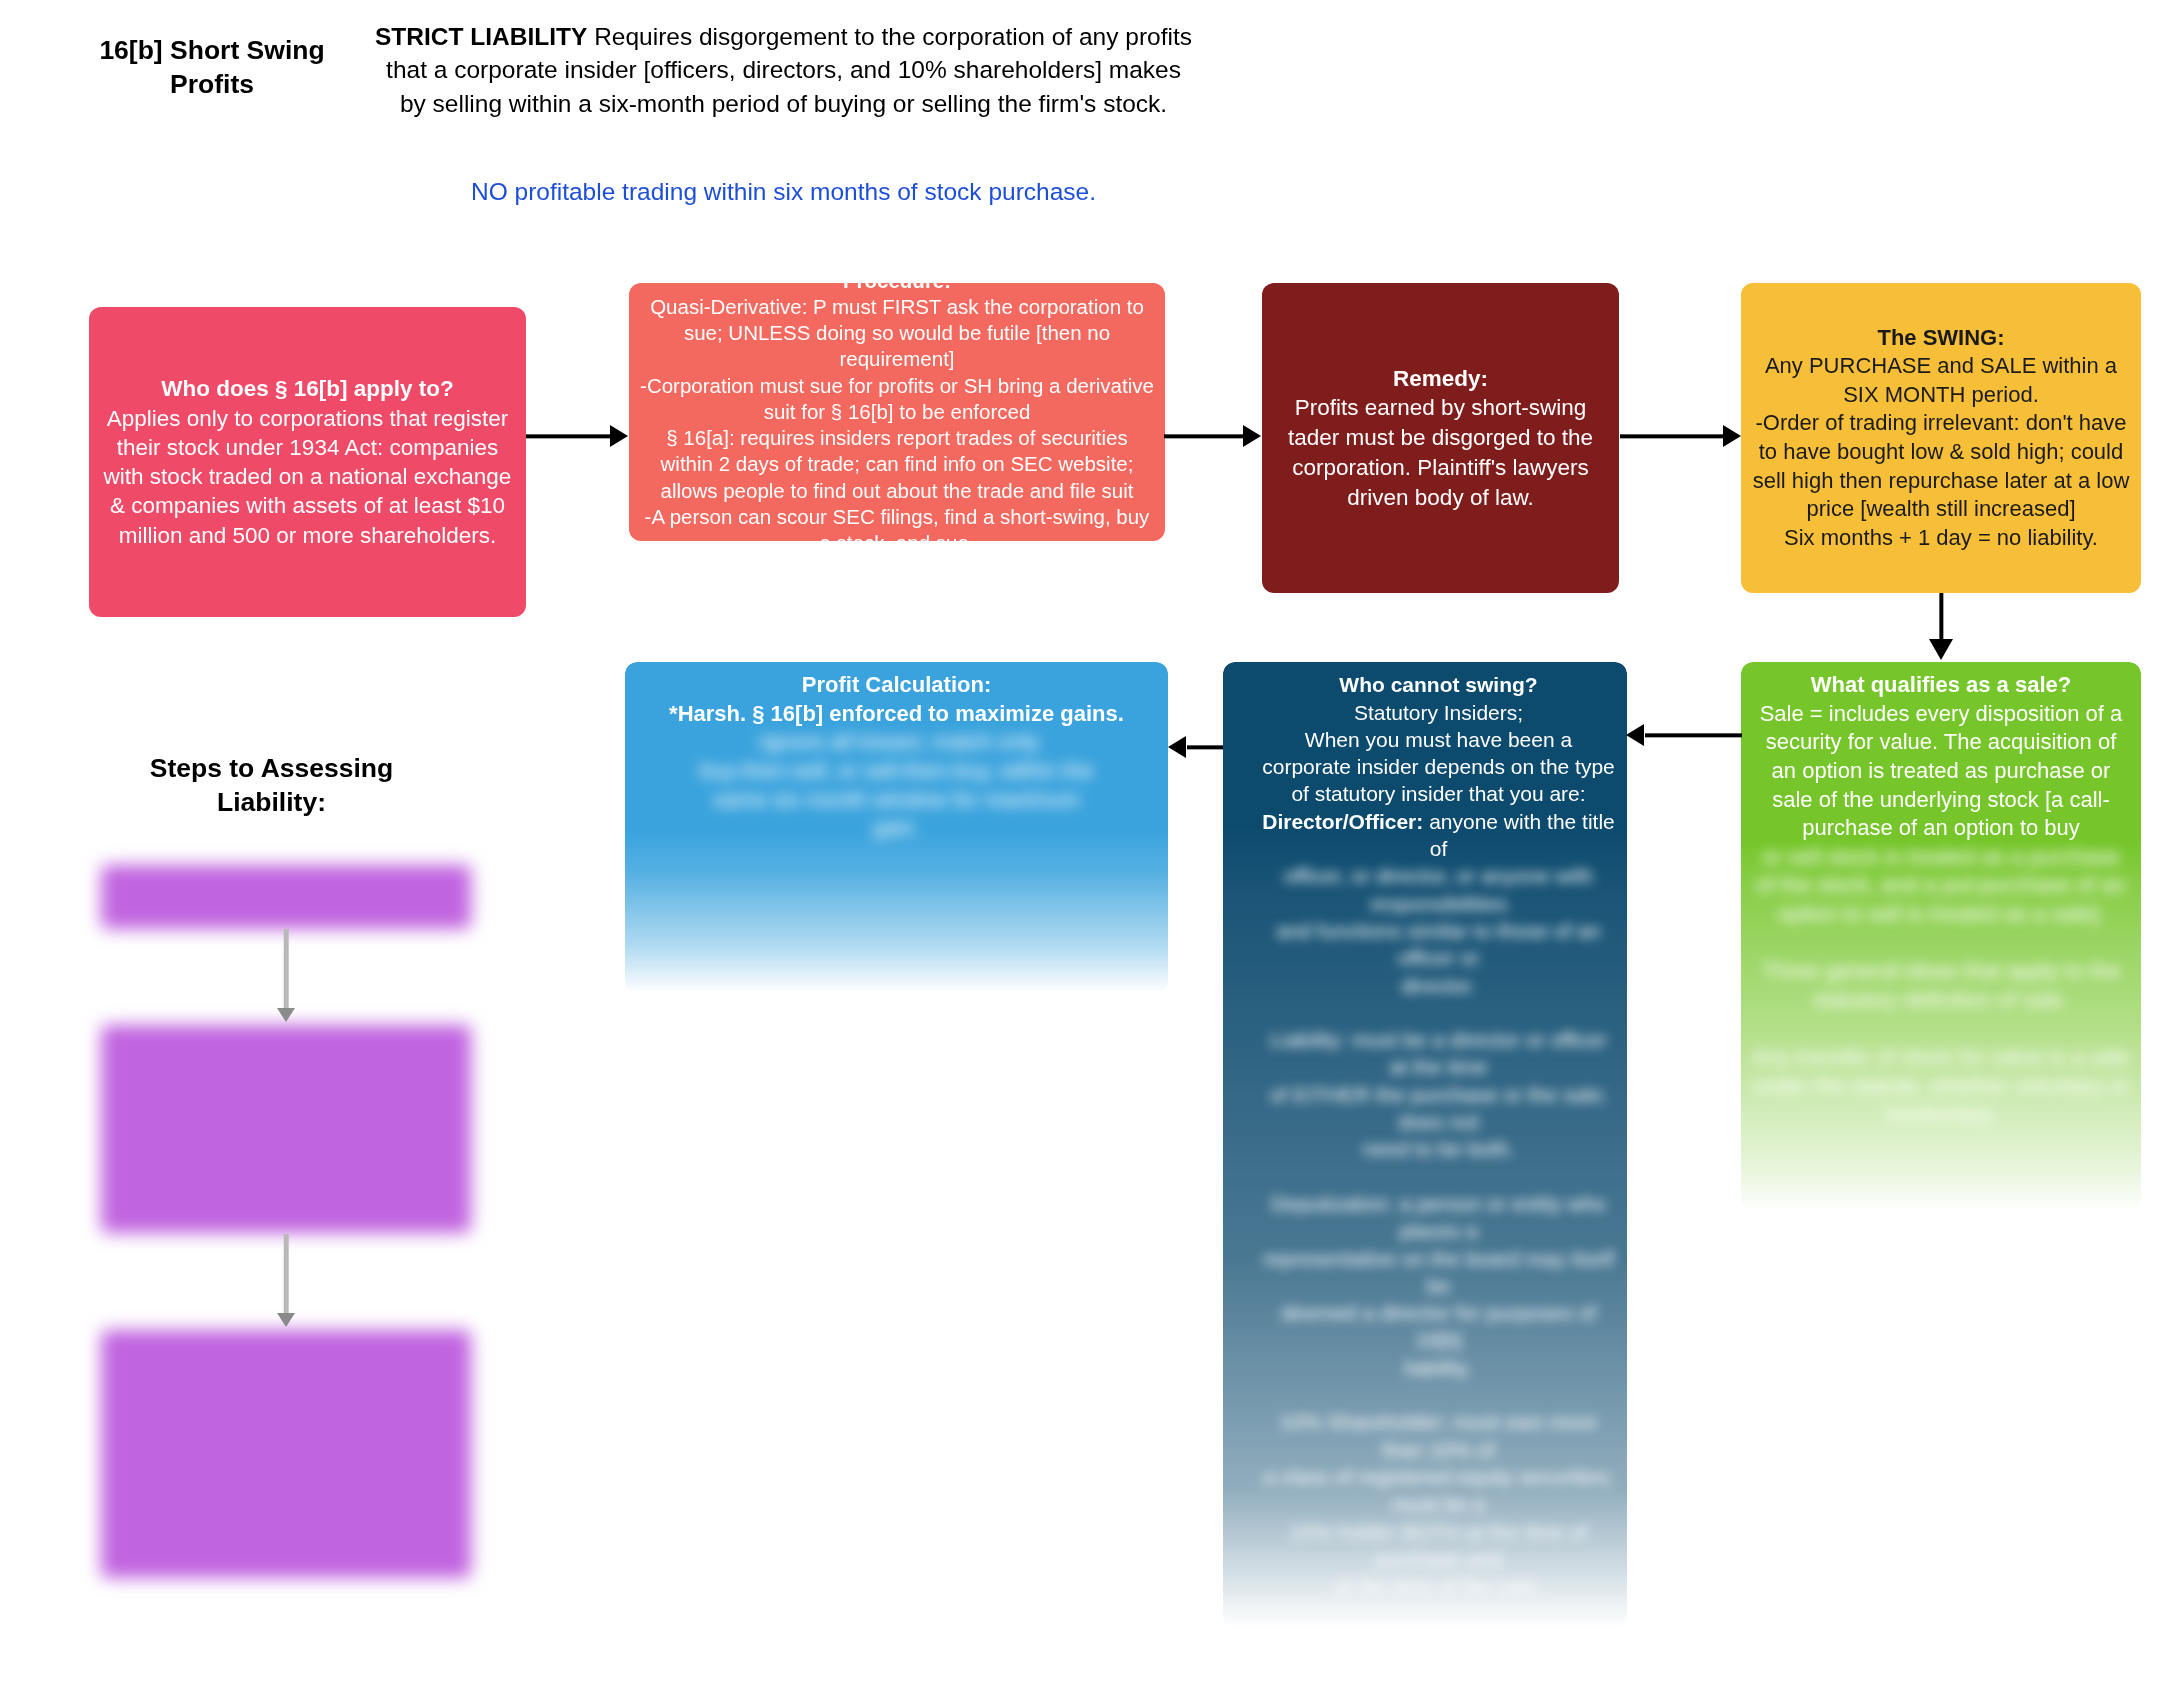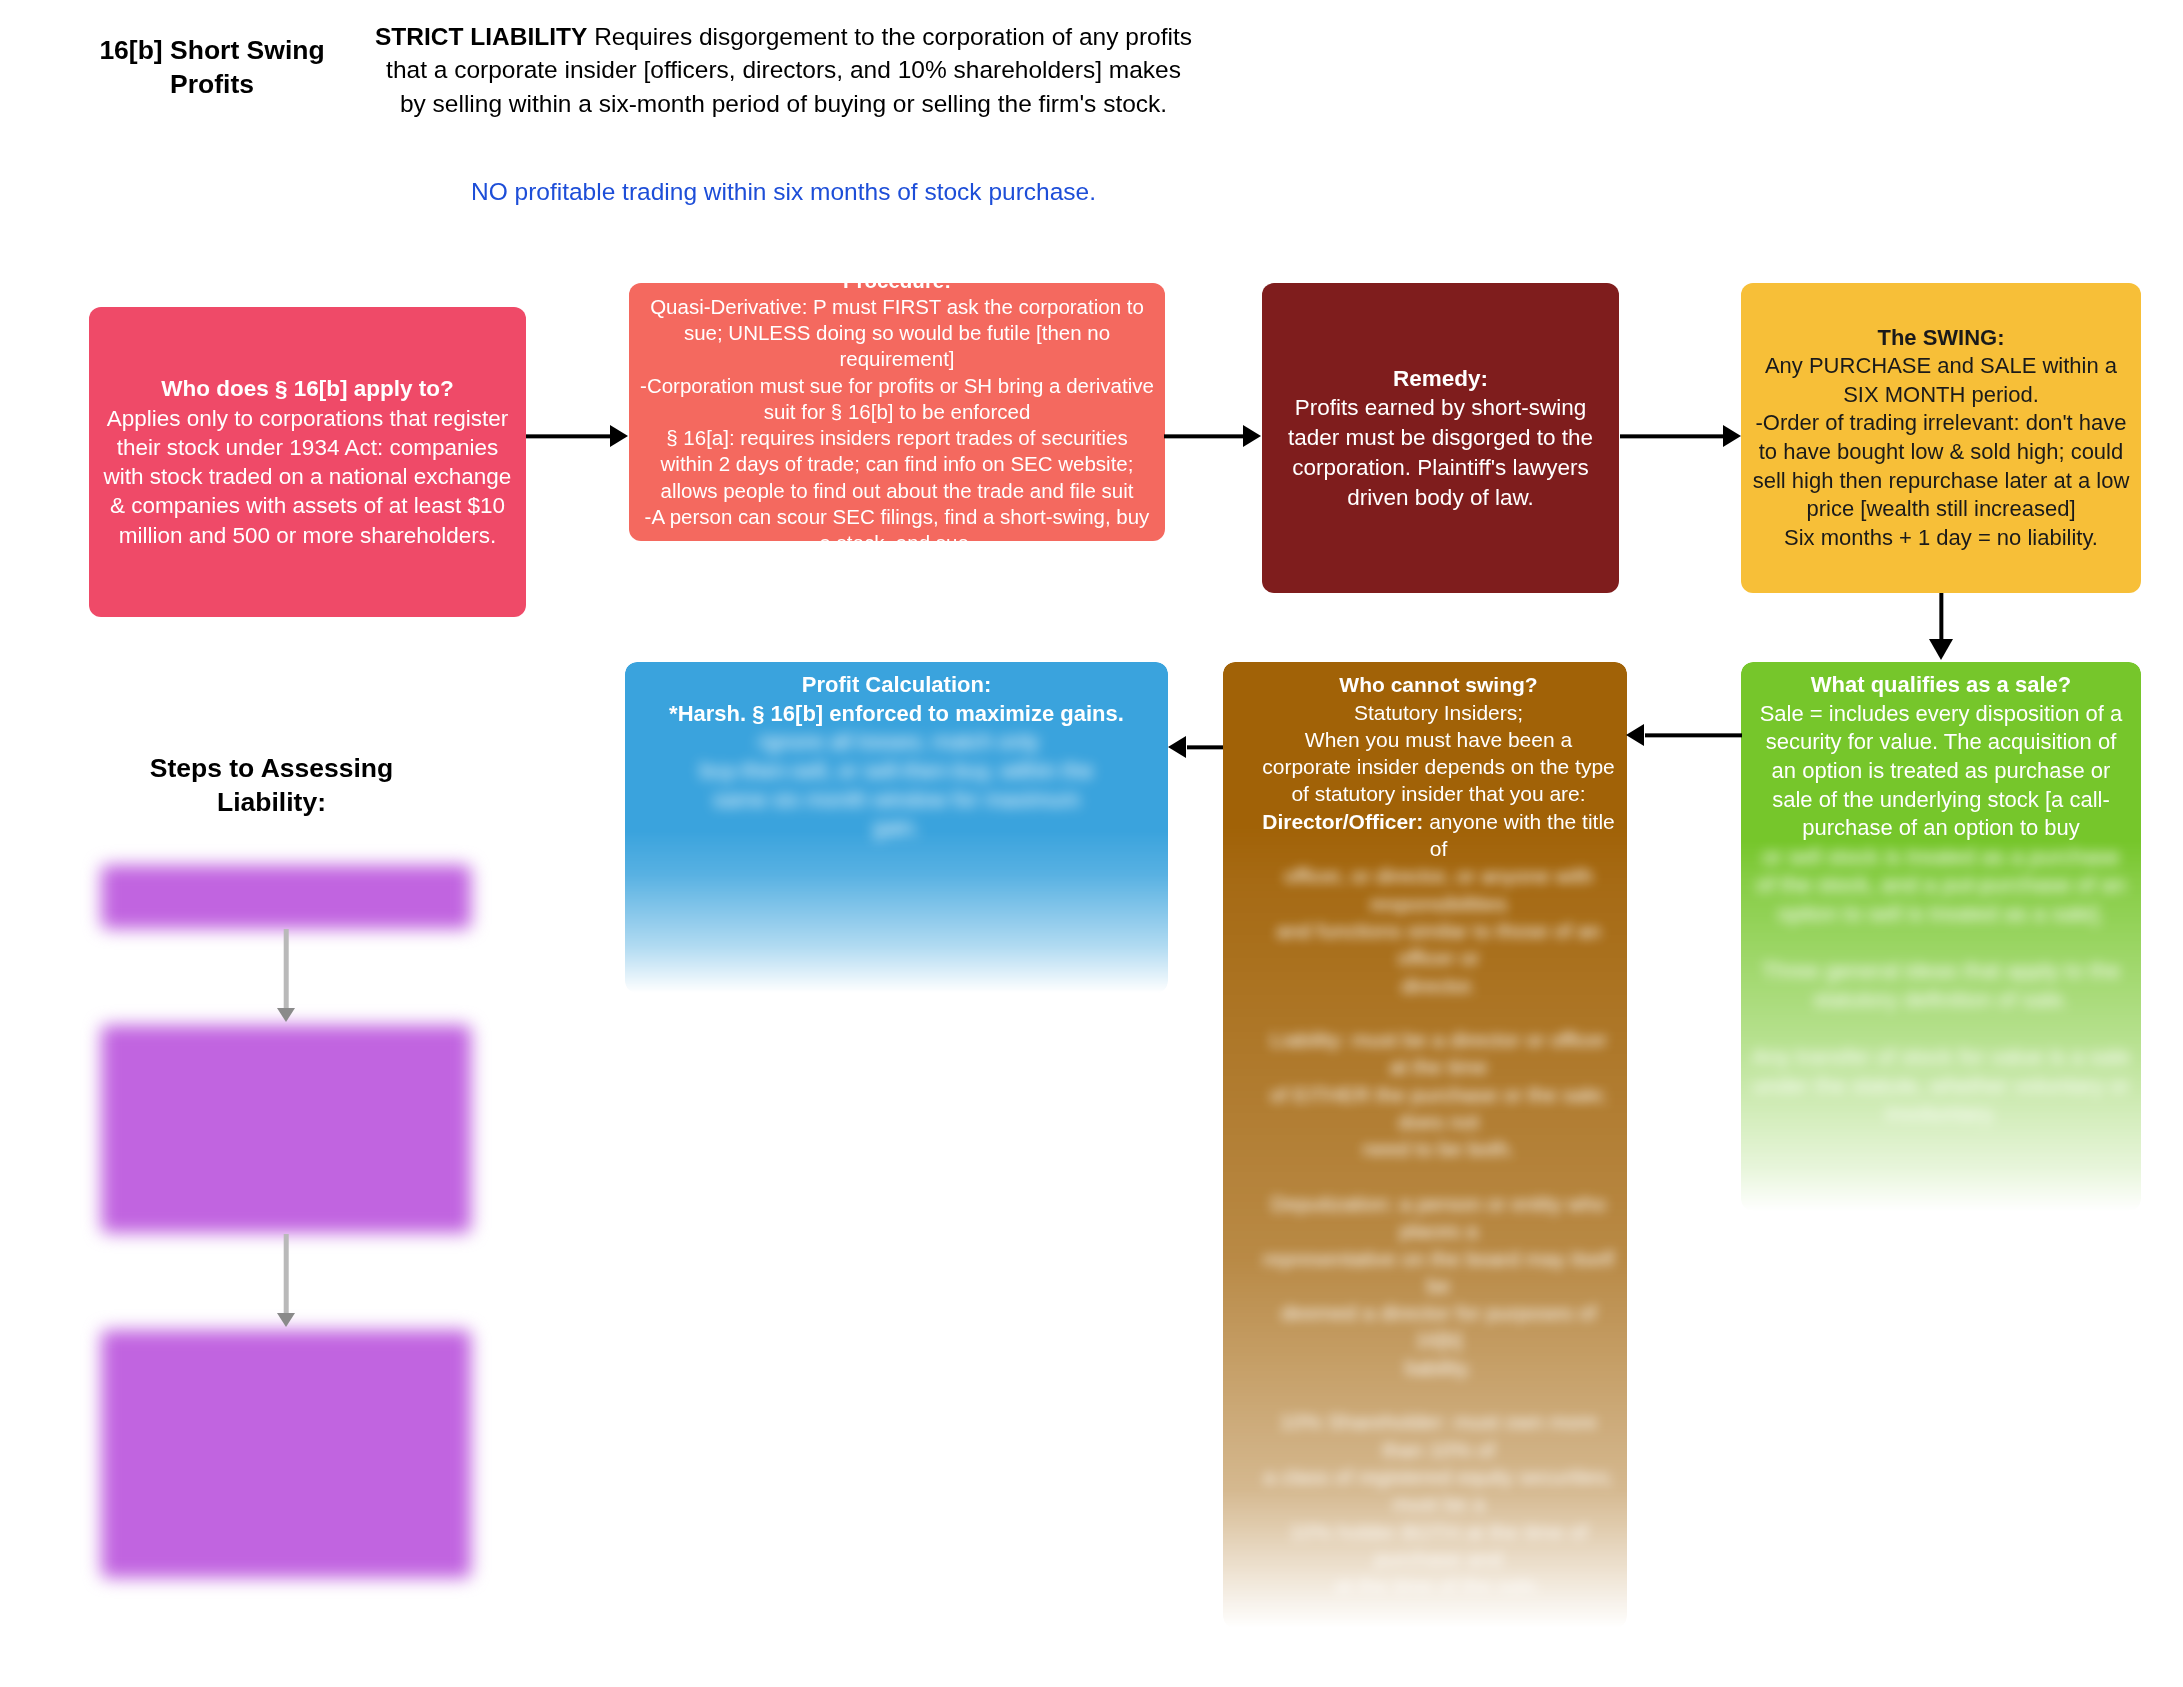--- a/index.html
+++ b/index.html
@@ -86,21 +86,21 @@
     display: block;
     white-space: pre-line;
   }
 
   
   .c-pink   { background: #ef4a68; }
   .c-coral  { background: #f4695f; }
   .c-orange { background: #7f1d1d; }
   .c-yellow { background: #f7bf38; color: #1a1a1a; }
   .c-lime   { background: #76c62b; }
-  .c-teal   { background: #a16207; padding-left: 27px; }
+  .c-teal   { background: #0c4a6e; padding-left: 27px; }
   .c-blue   { background: #3aa3dd; }
 
   
   #node-apply {
     left: 89px; top: 283px; width: 437px; height: 310px;
     font-size: 22.5px; line-height: 1.30;
     display: flex; align-items: center; justify-content: center; margin-top: 24px;
   }
   #node-procedure {
     left: 629px; top: 283px; width: 536px; height: 258px;

